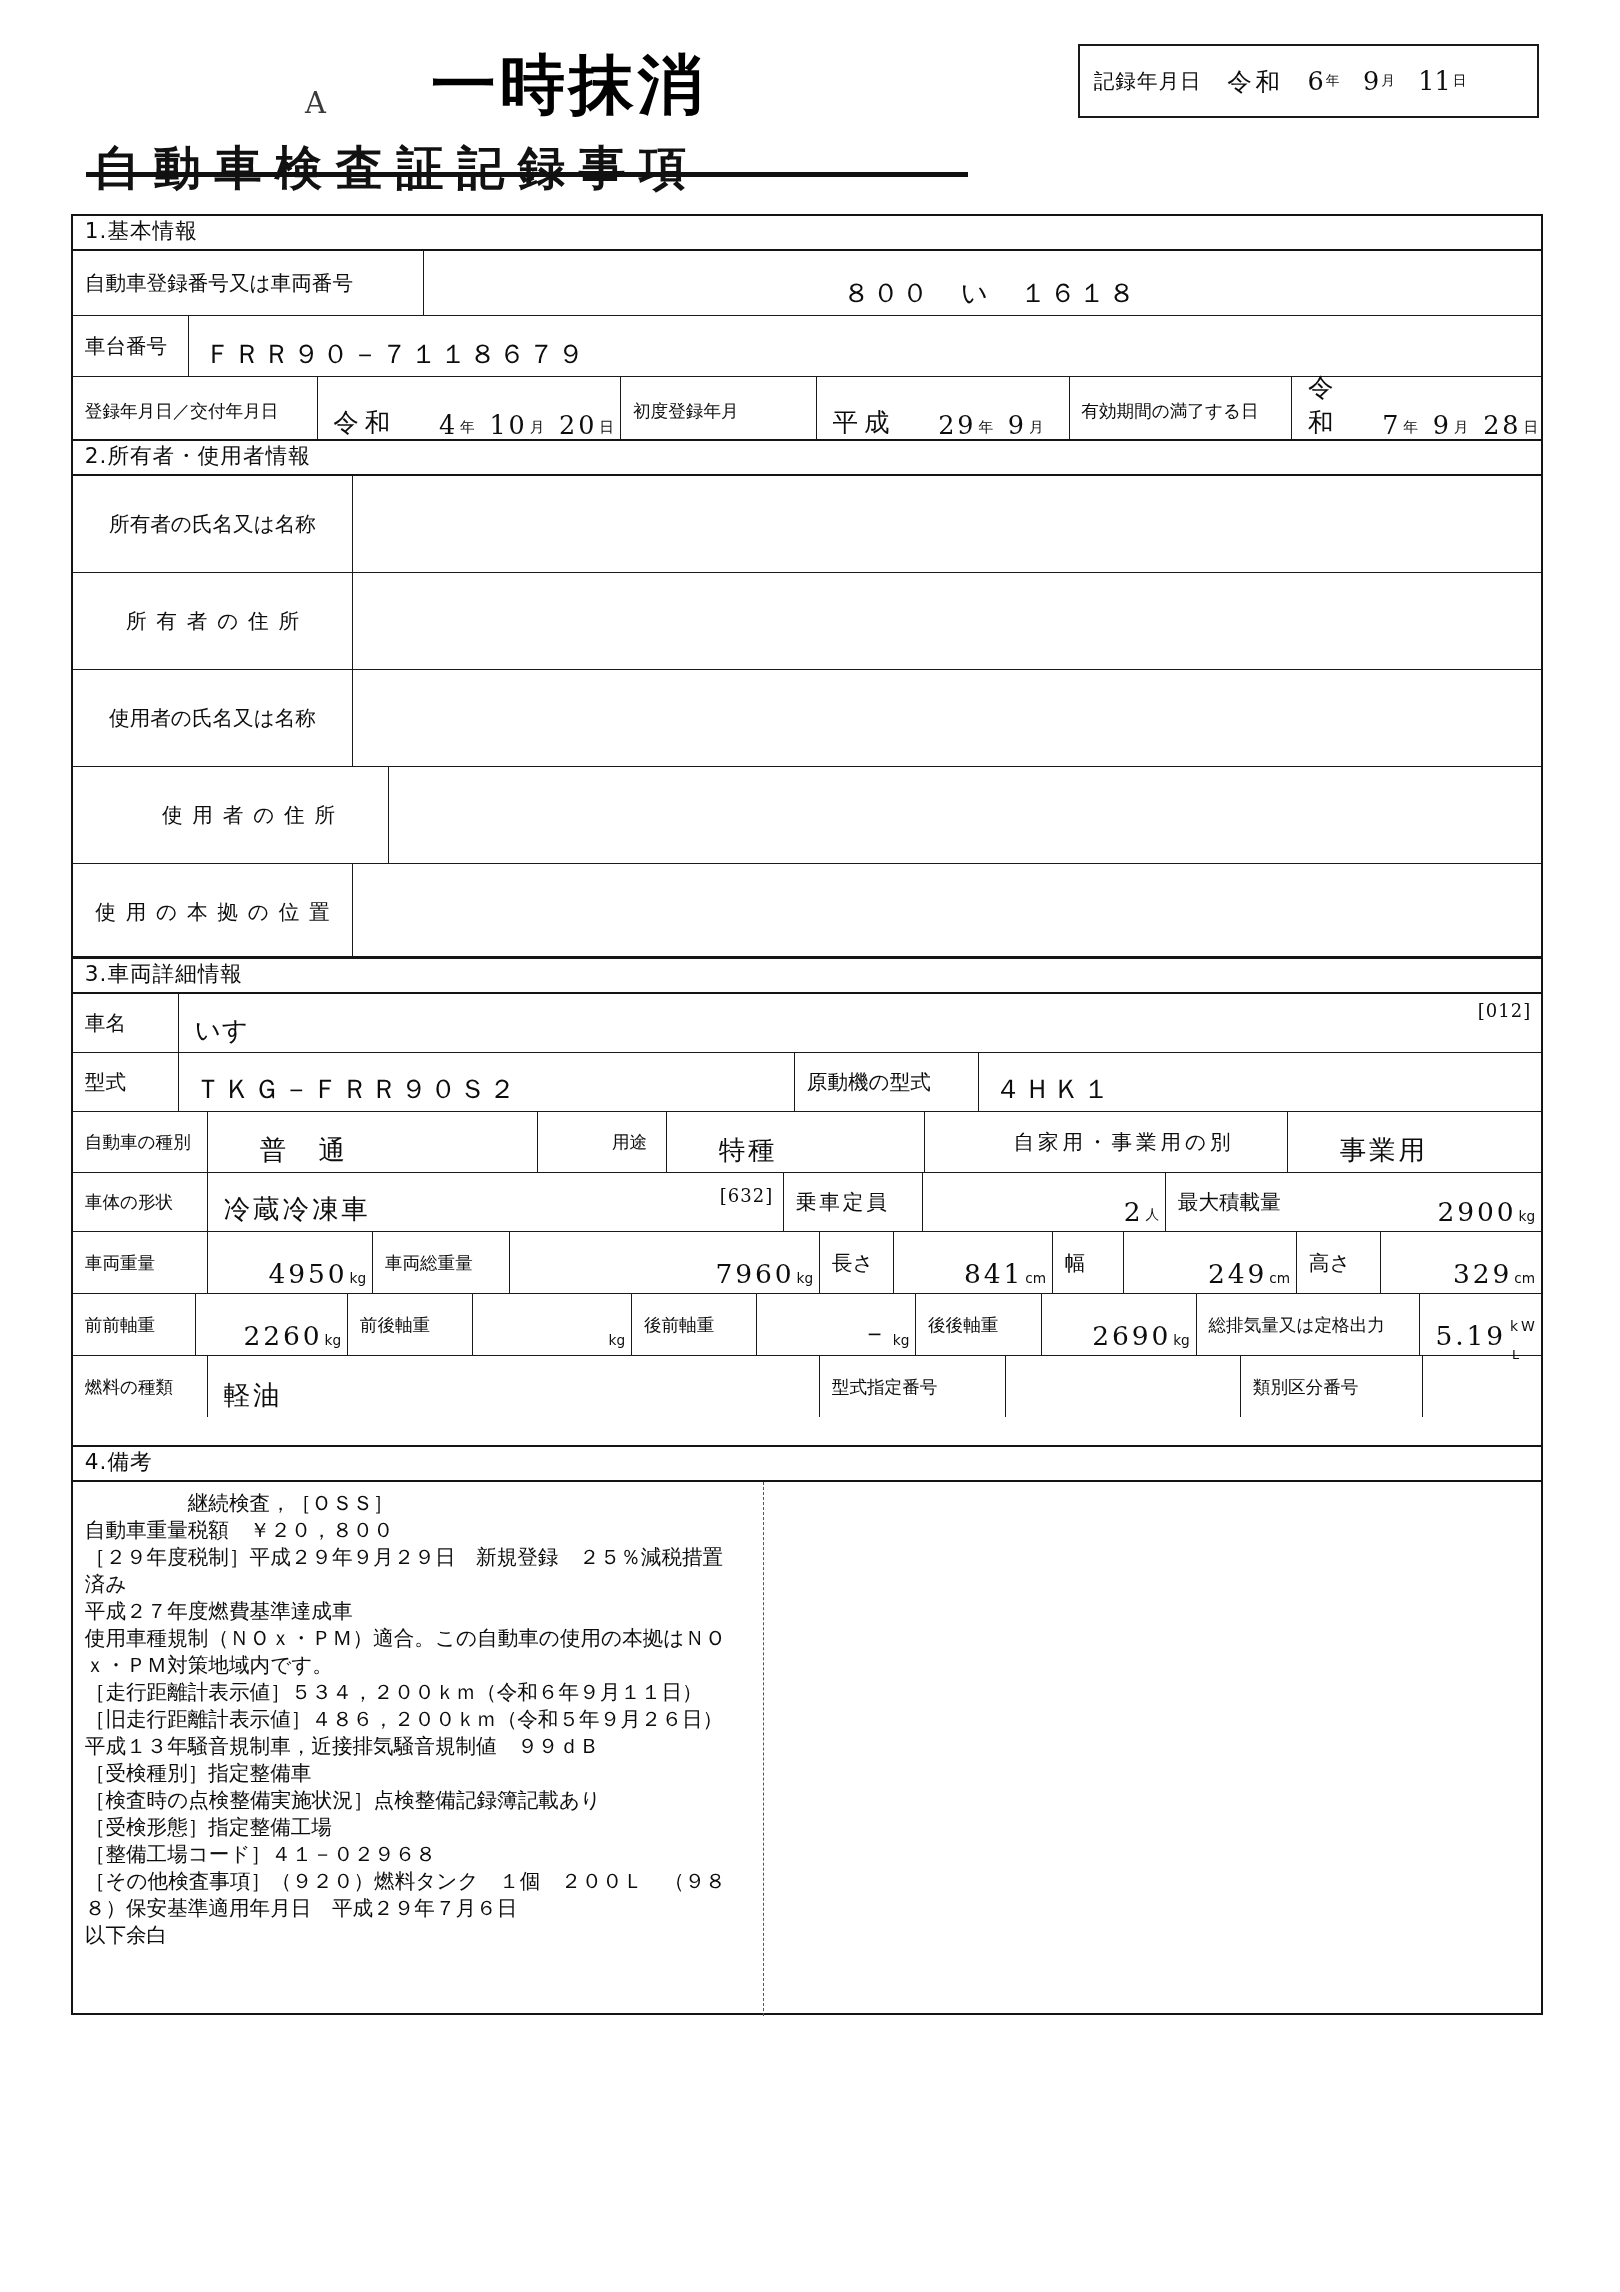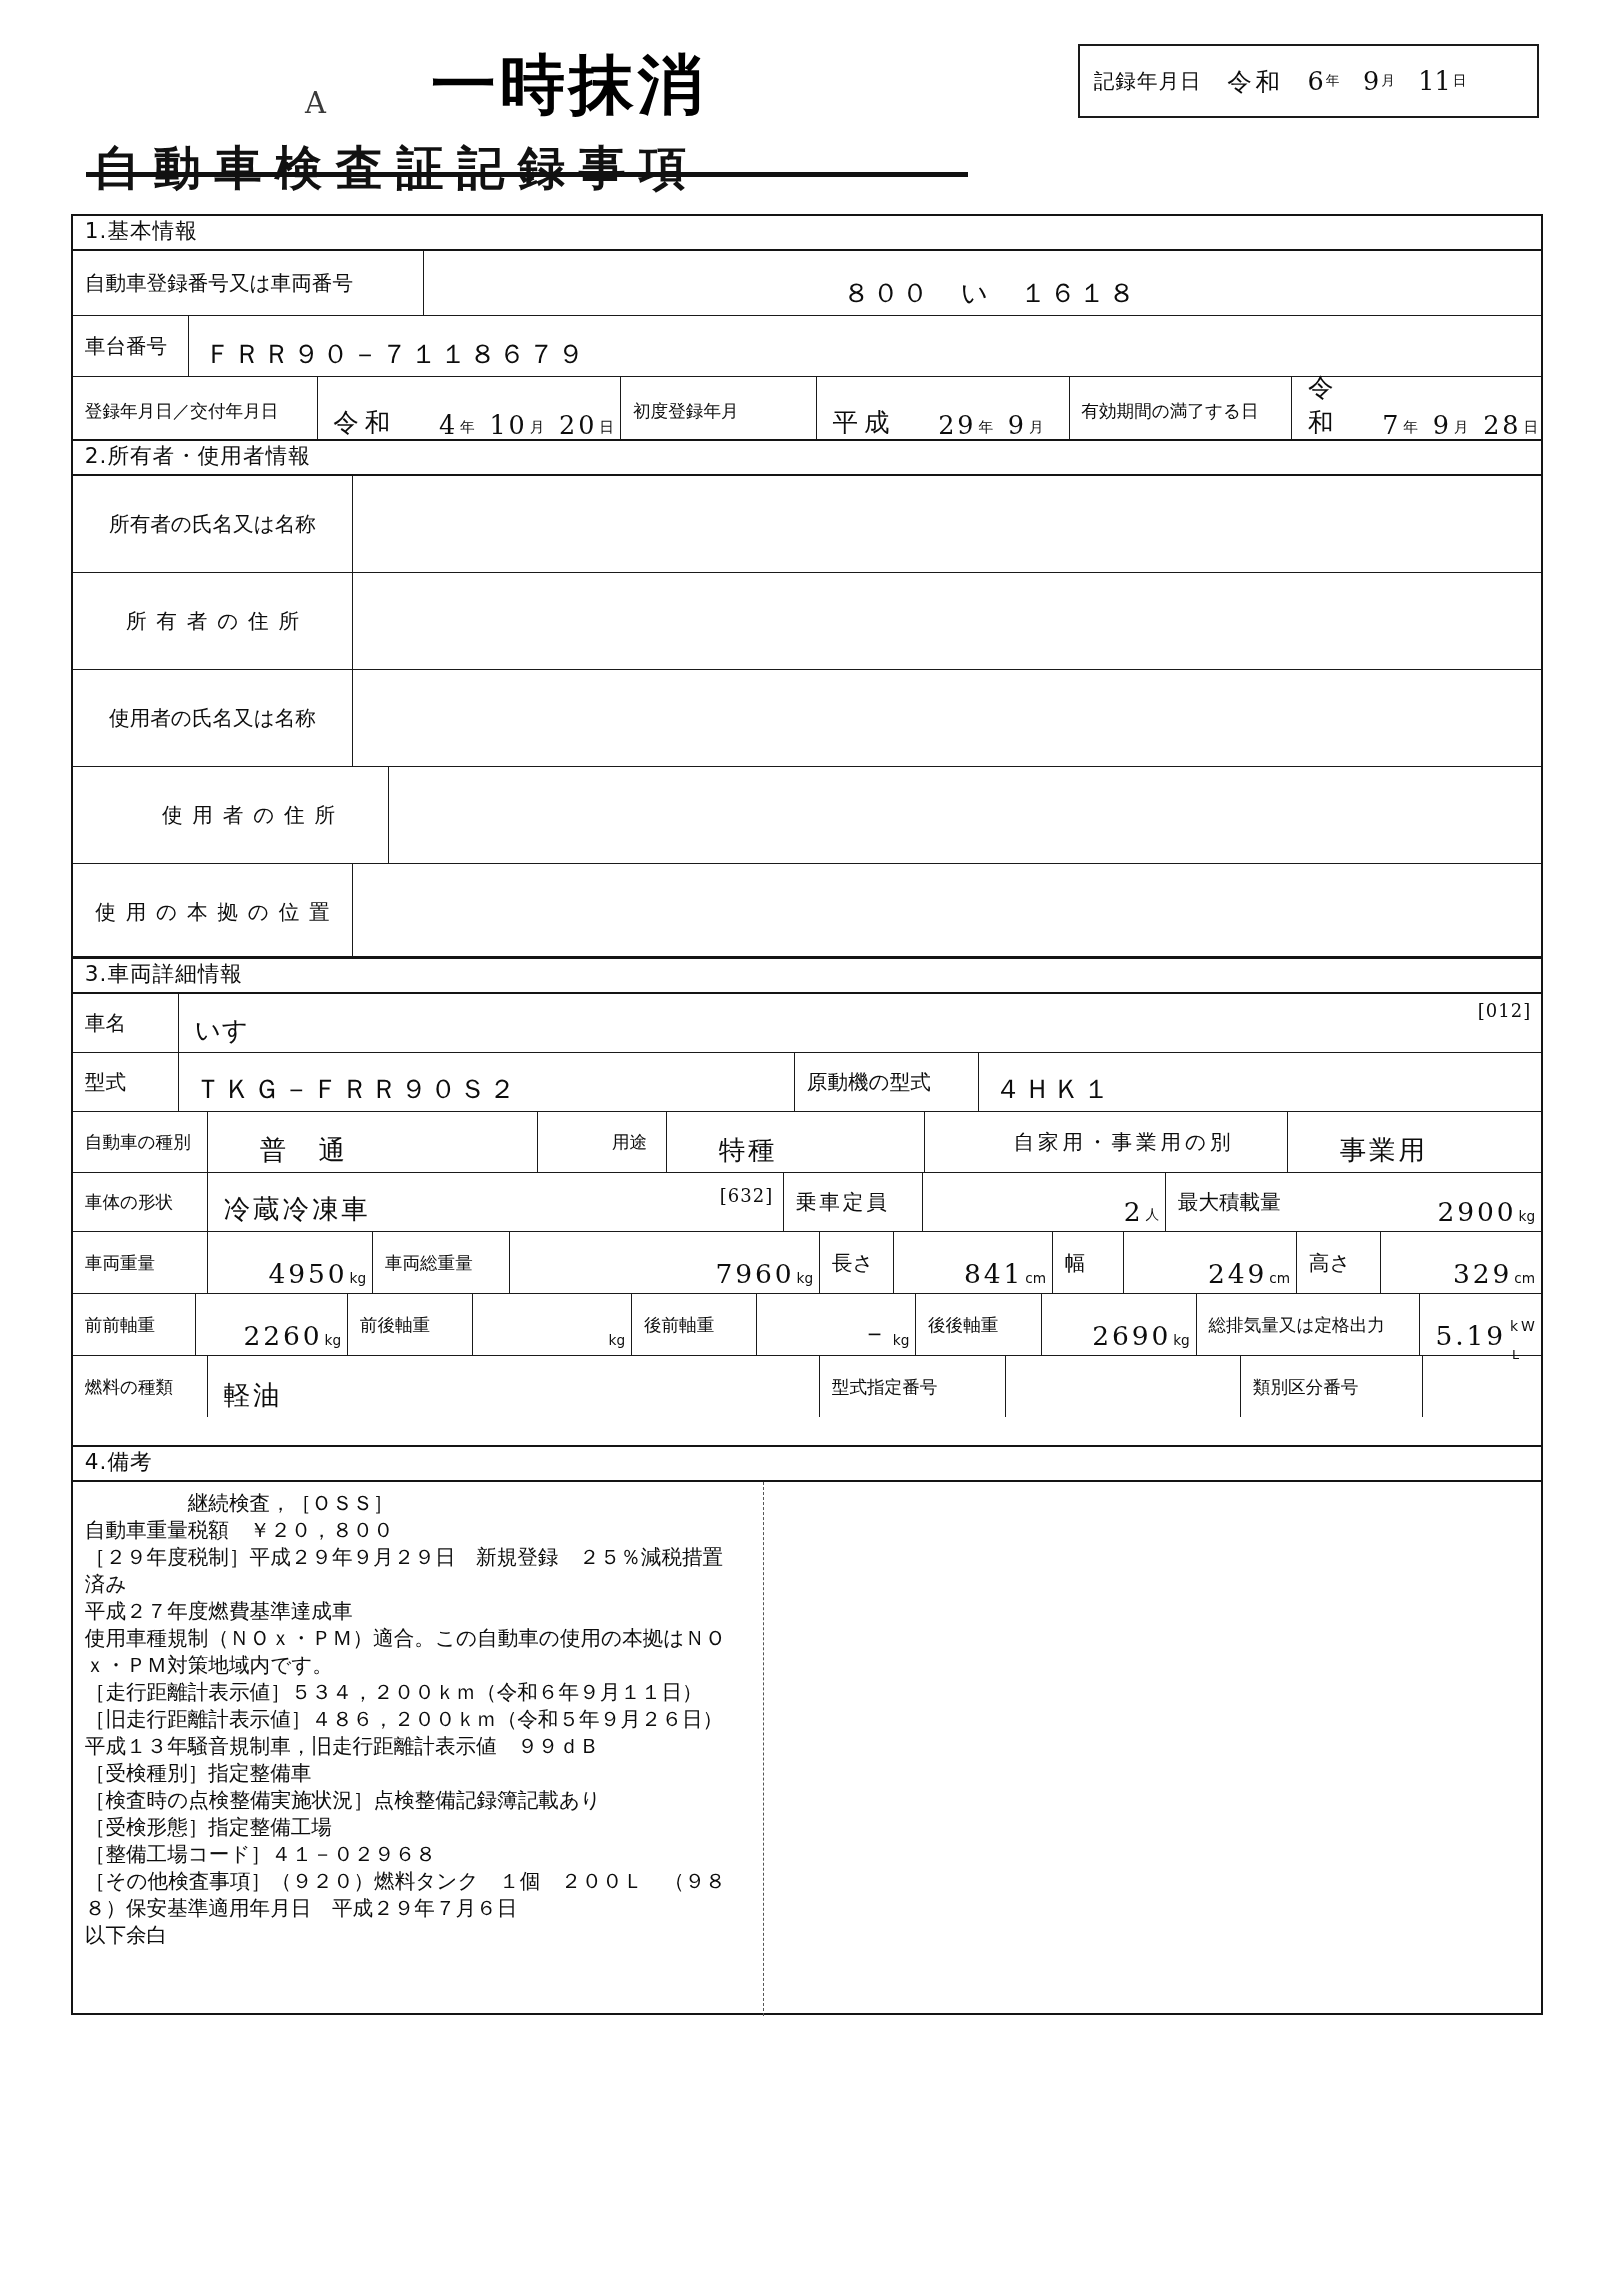--- a/index.html
+++ b/index.html
@@ -288,21 +288,21 @@
       <div class="rm-left">
         <div class="rm-line">　　　　　継続検査，［ＯＳＳ］</div>
         <div class="rm-line">自動車重量税額　￥２０，８００</div>
         <div class="rm-line">［２９年度税制］平成２９年９月２９日　新規登録　２５％減税措置</div>
         <div class="rm-line">済み</div>
         <div class="rm-line">平成２７年度燃費基準達成車</div>
         <div class="rm-line">使用車種規制（ＮＯｘ・ＰＭ）適合。この自動車の使用の本拠はＮＯ</div>
         <div class="rm-line">ｘ・ＰＭ対策地域内です。</div>
         <div class="rm-line">［走行距離計表示値］５３４，２００ｋｍ（令和６年９月１１日）</div>
         <div class="rm-line">［旧走行距離計表示値］４８６，２００ｋｍ（令和５年９月２６日）</div>
-        <div class="rm-line">平成１３年騒音規制車，旧走行距離計表示値　９９ｄＢ</div>
+        <div class="rm-line">平成１３年騒音規制車，近接排気騒音規制値　９９ｄＢ</div>
         <div class="rm-line">［受検種別］指定整備車</div>
         <div class="rm-line">［検査時の点検整備実施状況］点検整備記録簿記載あり</div>
         <div class="rm-line">［受検形態］指定整備工場</div>
         <div class="rm-line">［整備工場コード］４１－０２９６８</div>
         <div class="rm-line">［その他検査事項］（９２０）燃料タンク　１個　２００Ｌ　（９８</div>
         <div class="rm-line">８）保安基準適用年月日　平成２９年７月６日</div>
         <div class="rm-line">以下余白</div>
       </div>
       <div class="rm-right"></div>
     </div>

